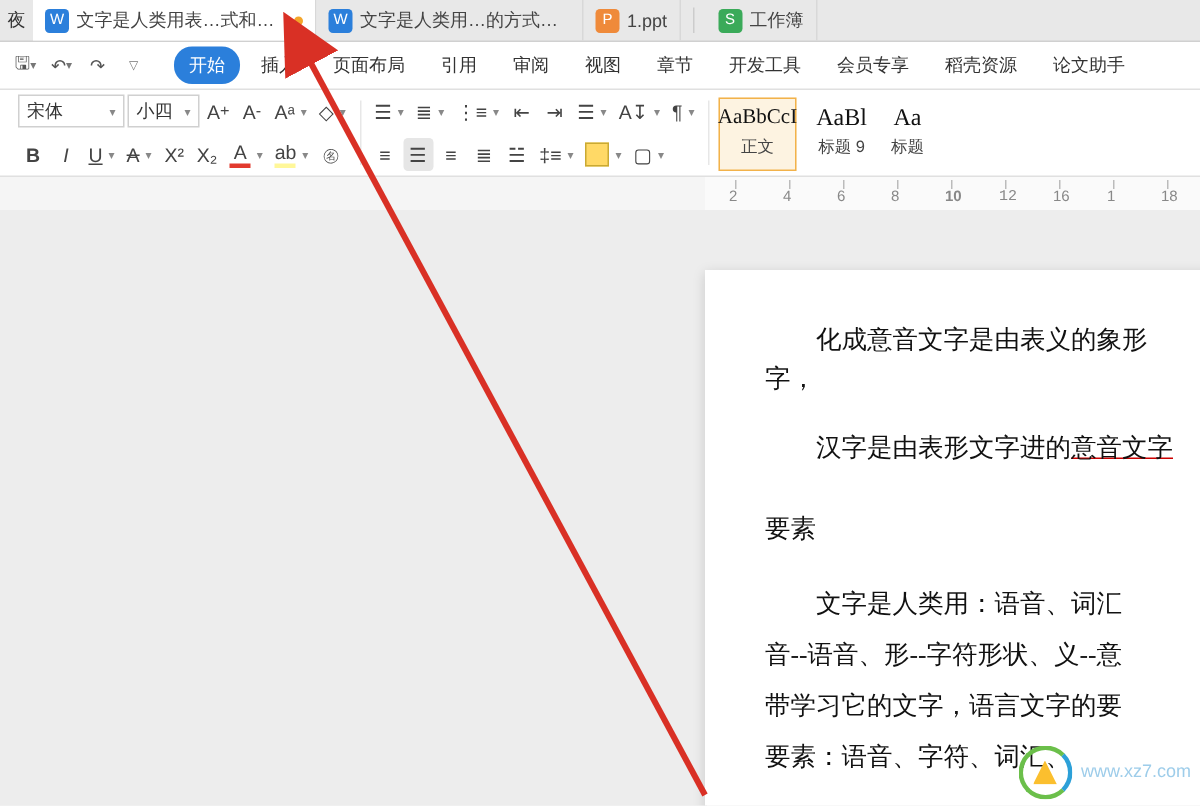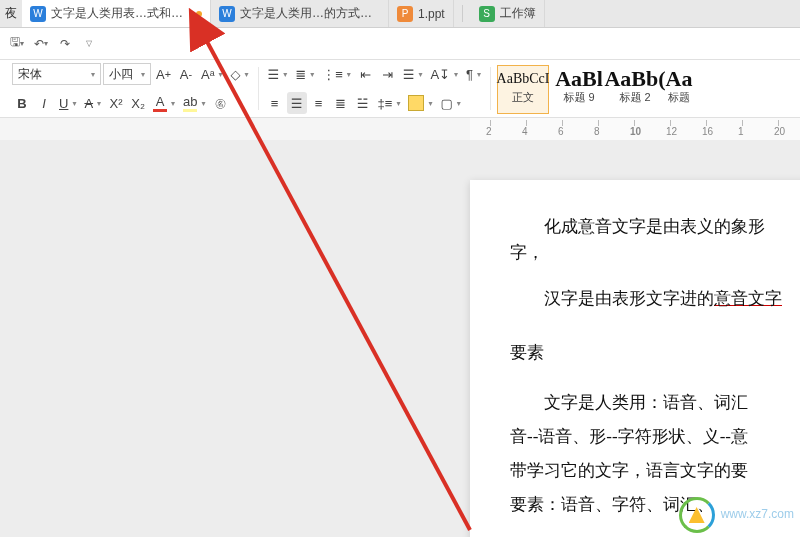--- a/index.html
+++ b/index.html
@@ -163,21 +163,21 @@
       cursor: pointer;
     }
     .styleitem.sel { border: 1px solid #f2b24a; background: #fdf3e1; }
     .stylepreview {
       font-family: "Times New Roman", serif;
       font-size: 14px;
       color: #111;
       height: 22px;
       display: flex; align-items: center;
     }
-    .stylepreview.big { font-size: 22px; font-weight: bold; }
+    .stylepreview.big { font-size: 16px; font-weight: normal; }
     .stylelabel { font-size: 11px; color: #444; }
 
     
     .ruler {
       position: absolute;
       top: 118px; left: 470px;
       height: 22px; right: 0;
       background: #fafafa;
       font-size: 10px;
       color: #888;
@@ -282,26 +282,39 @@
 
 <div class="menubar">
   <div class="qat">
     <div class="qat-btn">🖫<span class="qat-drop">▾</span></div>
     <div class="qat-btn">↶<span class="qat-drop">▾</span></div>
     <div class="qat-btn">↷</div>
     <div class="qat-btn">
         <span class="qat-drop">▽</span>
       </div>
   </div>
+  <div class="ribtabs">
+    <div class="ribtab active">开始</div>
+    <div class="ribtab">插入</div>
+    <div class="ribtab">页面布局</div>
+    <div class="ribtab">引用</div>
+    <div class="ribtab">审阅</div>
+    <div class="ribtab">视图</div>
+    <div class="ribtab">章节</div>
+    <div class="ribtab">开发工具</div>
+    <div class="ribtab">会员专享</div>
+    <div class="ribtab">稻壳资源</div>
+    <div class="ribtab">论文助手</div>
+  </div>
 </div>
 
 <div class="ribbon">
   <div class="ribgroup">
     <div class="row">
-      <div class="combo" style="width:89px">
+      <div class="combo" style="width:71px">
         <span>宋体</span>
         <span class="caret">▾</span>
       </div>
       <div class="combo" style="width:48px">
         <span>小四</span>
         <span class="caret">▾</span>
       </div>
       <div class="ctlbtn">A<sup>+</sup></div>
       <div class="ctlbtn">A<sup>-</sup></div>
       <div class="ctlbtn">Aᵃ<span class="caret">▾</span></div>
@@ -373,51 +386,47 @@
   <div class="sep"></div>
 
   <div class="styles">
     <div class="styleitem sel">
       <div class="stylepreview">AaBbCcI</div>
       <div class="stylelabel">正文</div>
     </div>
     <div class="styleitem">
       <div class="stylepreview big">AaBl</div>
       <div class="stylelabel">标题 9</div>
-    </div>
-    <div class="styleitem">
-      <div class="stylepreview big">AaBb(</div>
-      <div class="stylelabel">标题 2</div>
     </div>
     <div class="styleitem" style="width:28px">
       <div class="stylepreview big">Aa</div>
       <div class="stylelabel">标题</div>
     </div>
   </div>
 </div>
 
 <div class="ruler">
     <div class="tick" style="left: 20px;"></div>
     <div class="ticklabel" style="left: 20px;">2</div>
     <div class="tick" style="left: 56px;"></div>
     <div class="ticklabel" style="left: 56px;">4</div>
     <div class="tick" style="left: 92px;"></div>
     <div class="ticklabel" style="left: 92px;">6</div>
     <div class="tick" style="left: 128px;"></div>
     <div class="ticklabel" style="left: 128px;">8</div>
     <div class="tick" style="left: 164px;"></div>
     <div class="ticklabel" style="left: 164px; font-weight: bold;">10</div>
     <div class="tick" style="left: 200px;"></div>
-    <div class="ticklabel" style="left: 200px;">12</div>
+    <div class="ticklabel" style="left: 200px; font-family: Liberation Mono, monospace;">12</div>
     <div class="tick" style="left: 236px;"></div>
     <div class="ticklabel" style="left: 236px;">16</div>
     <div class="tick" style="left: 272px;"></div>
     <div class="ticklabel" style="left: 272px;">1</div>
     <div class="tick" style="left: 308px;"></div>
-    <div class="ticklabel" style="left: 308px;">20</div>
+    <div class="ticklabel" style="left: 308px;">18</div>
   </div>
 
 <div class="docarea">
   <div class="page">
     <p class="indent"><span>化成意音文字是由表义的象形</span></p>
     <p style="margin-top:-8px"><span>字，</span></p>
     <p class="indent" style="margin-top:12px">
       <span>汉字是由表形文字进的</span><span class="underline">意音文字</span>
     </p>
     <p style="margin-top:20px"><span>要素</span></p>

